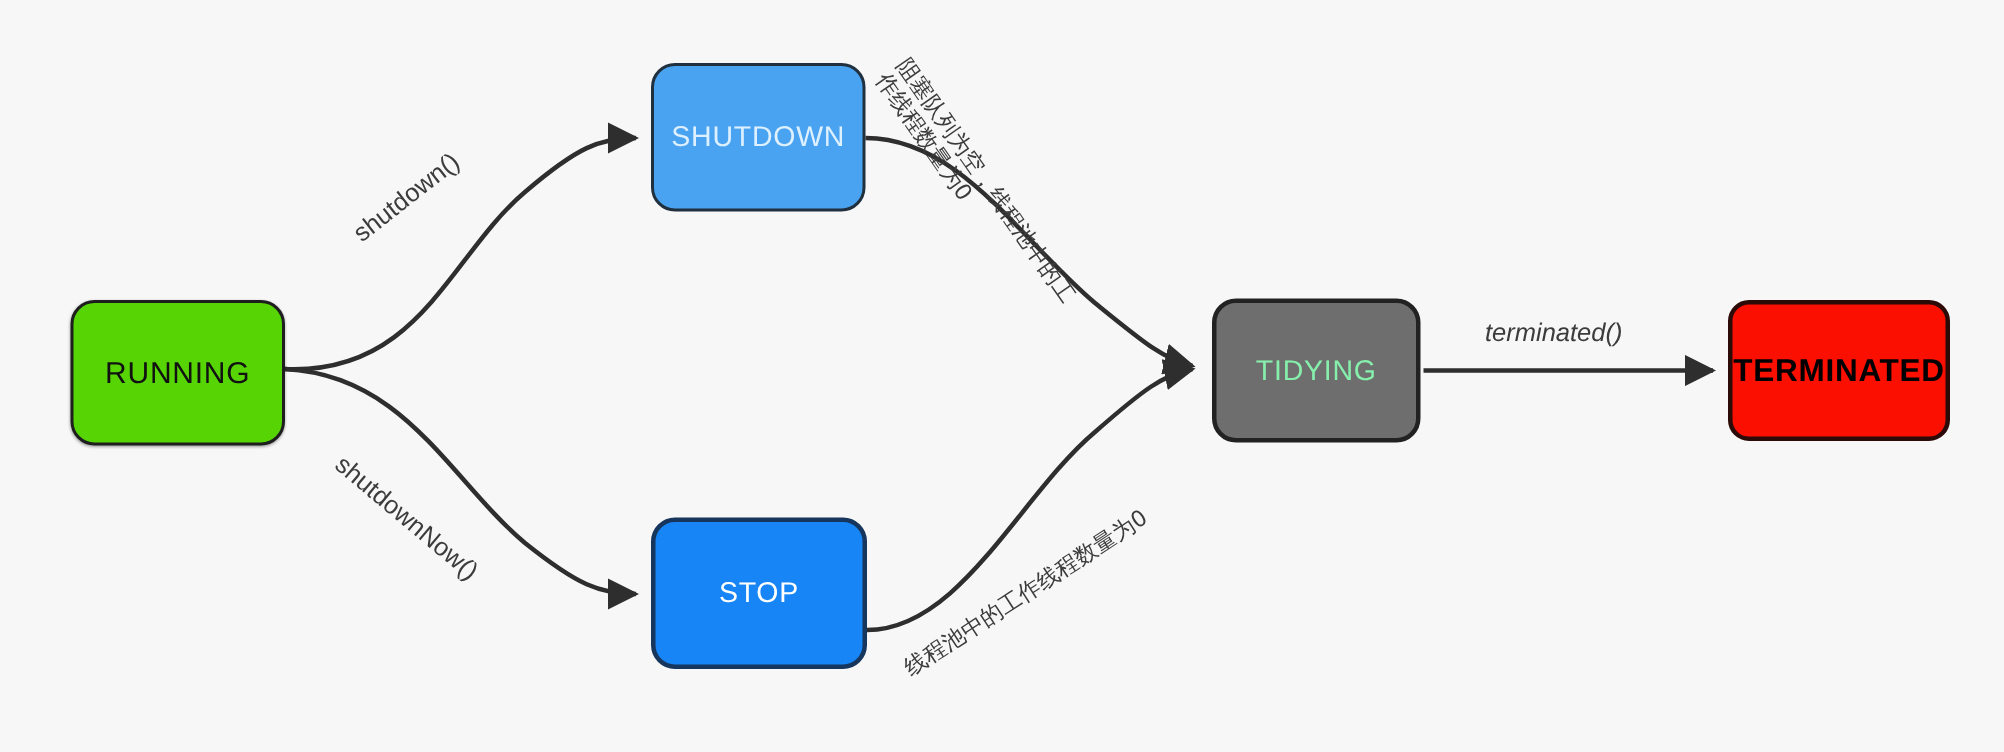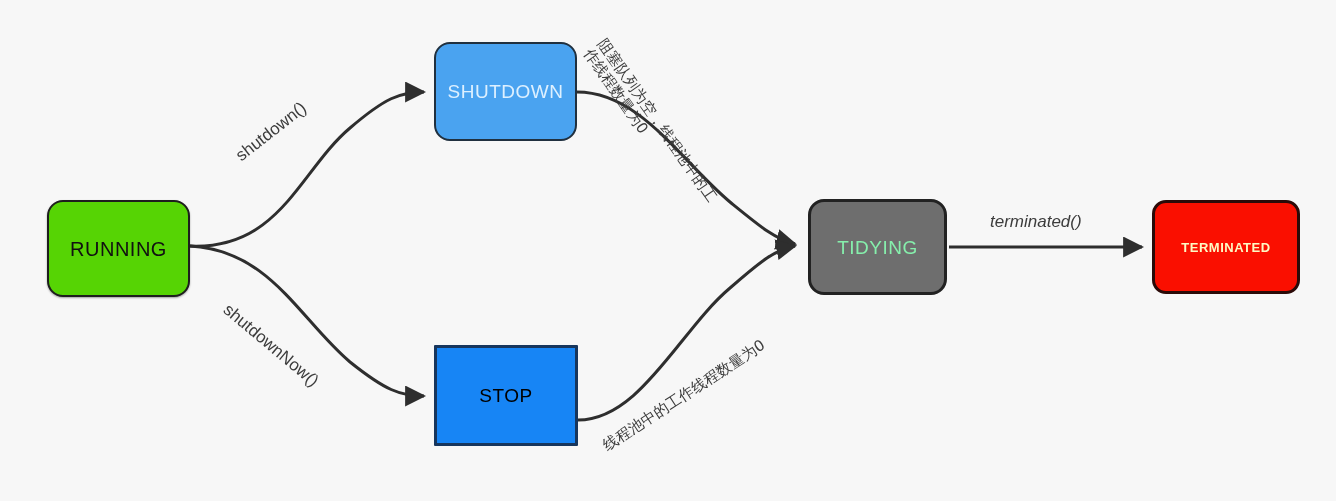--- a/index.html
+++ b/index.html
@@ -64,22 +64,22 @@
     color: #ddf0ff;
     font-size: 19px;
   }
   #node-stop {
     left: 434px;
     top: 345px;
     width: 144px;
     height: 101px;
     background: #1785f5;
     border: 3px solid #17365d;
-    border-radius: 1px;
-    color: #000000;
+    border-radius: 16px;
+    color: #ffffff;
     font-size: 19px;
   }
   #node-tidying {
     left: 808px;
     top: 199px;
     width: 139px;
     height: 96px;
     background: #6e6e6e;
     border: 3px solid #222222;
     border-radius: 16px;
@@ -87,22 +87,22 @@
     font-size: 19px;
   }
   #node-terminated {
     left: 1152px;
     top: 200px;
     width: 148px;
     height: 94px;
     background: #fa0f00;
     border: 3px solid #2b0a08;
     border-radius: 14px;
-    color: #fef9c3;
-    font-size: 13px;
+    color: #000000;
+    font-size: 21px;
     font-weight: 600;
   }
   .edge-label {
     position: absolute;
     color: #3c3c3c;
     font-size: 17px;
     white-space: nowrap;
     line-height: 1.15;
   }
   .edge-label.cn {

